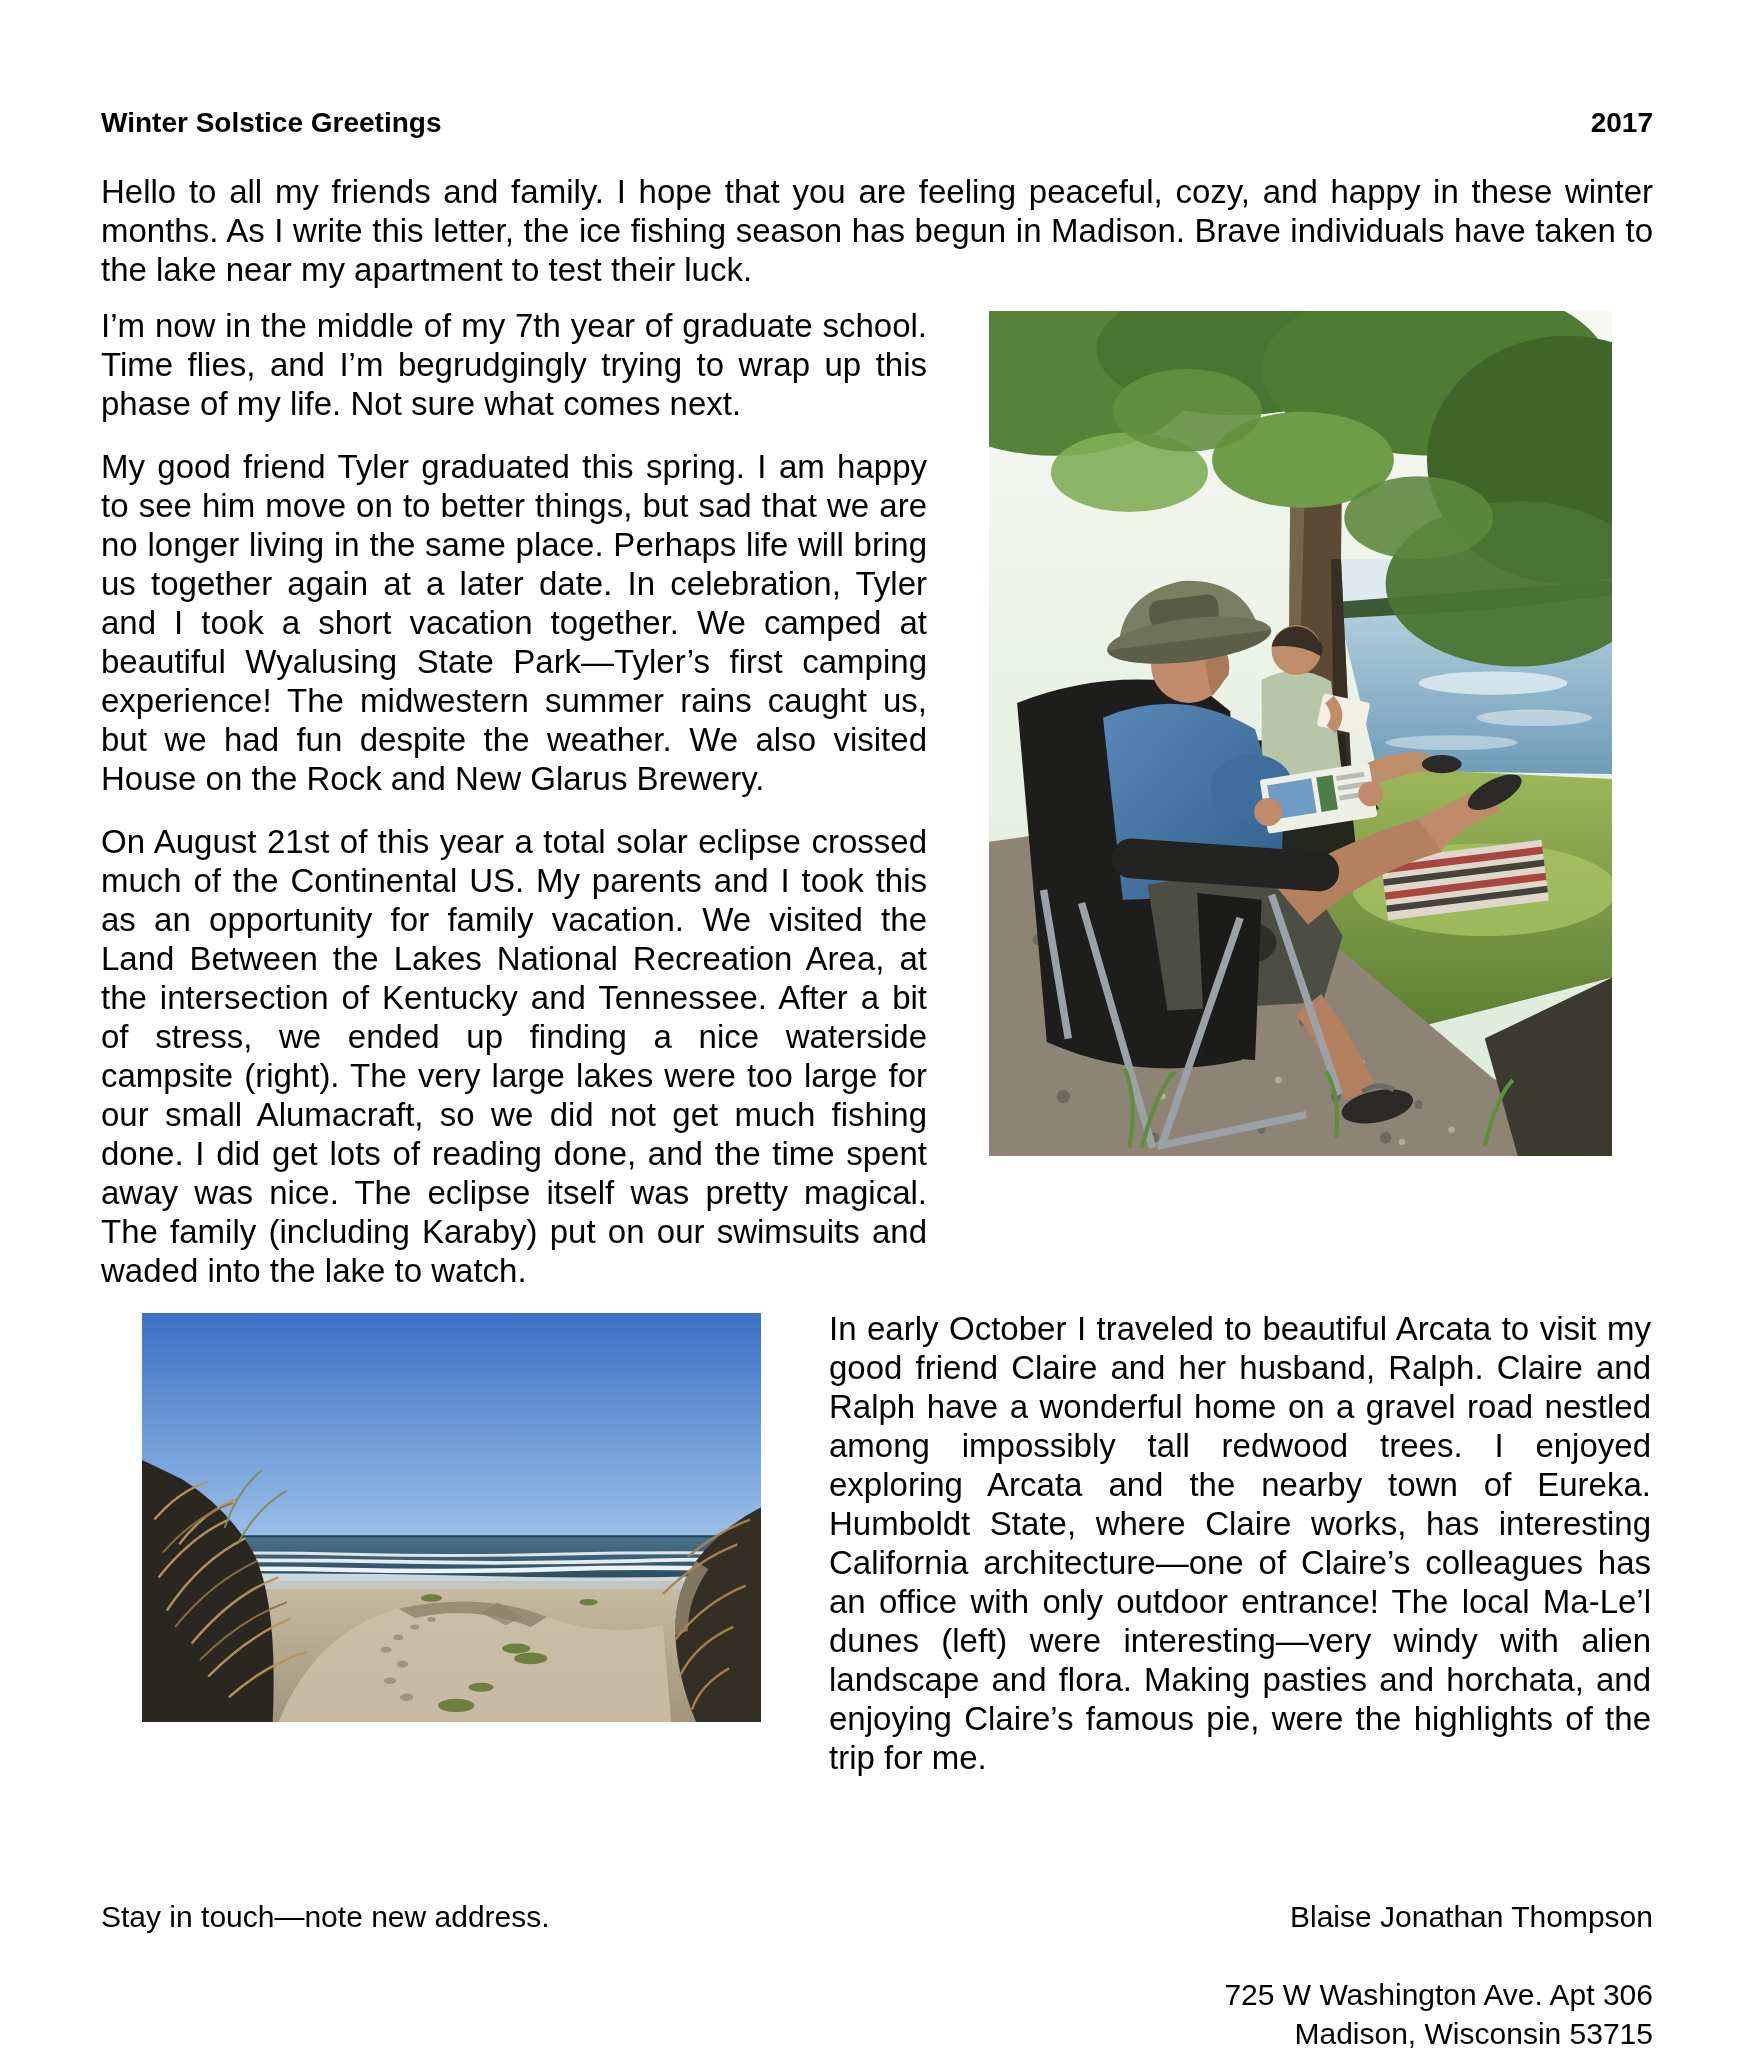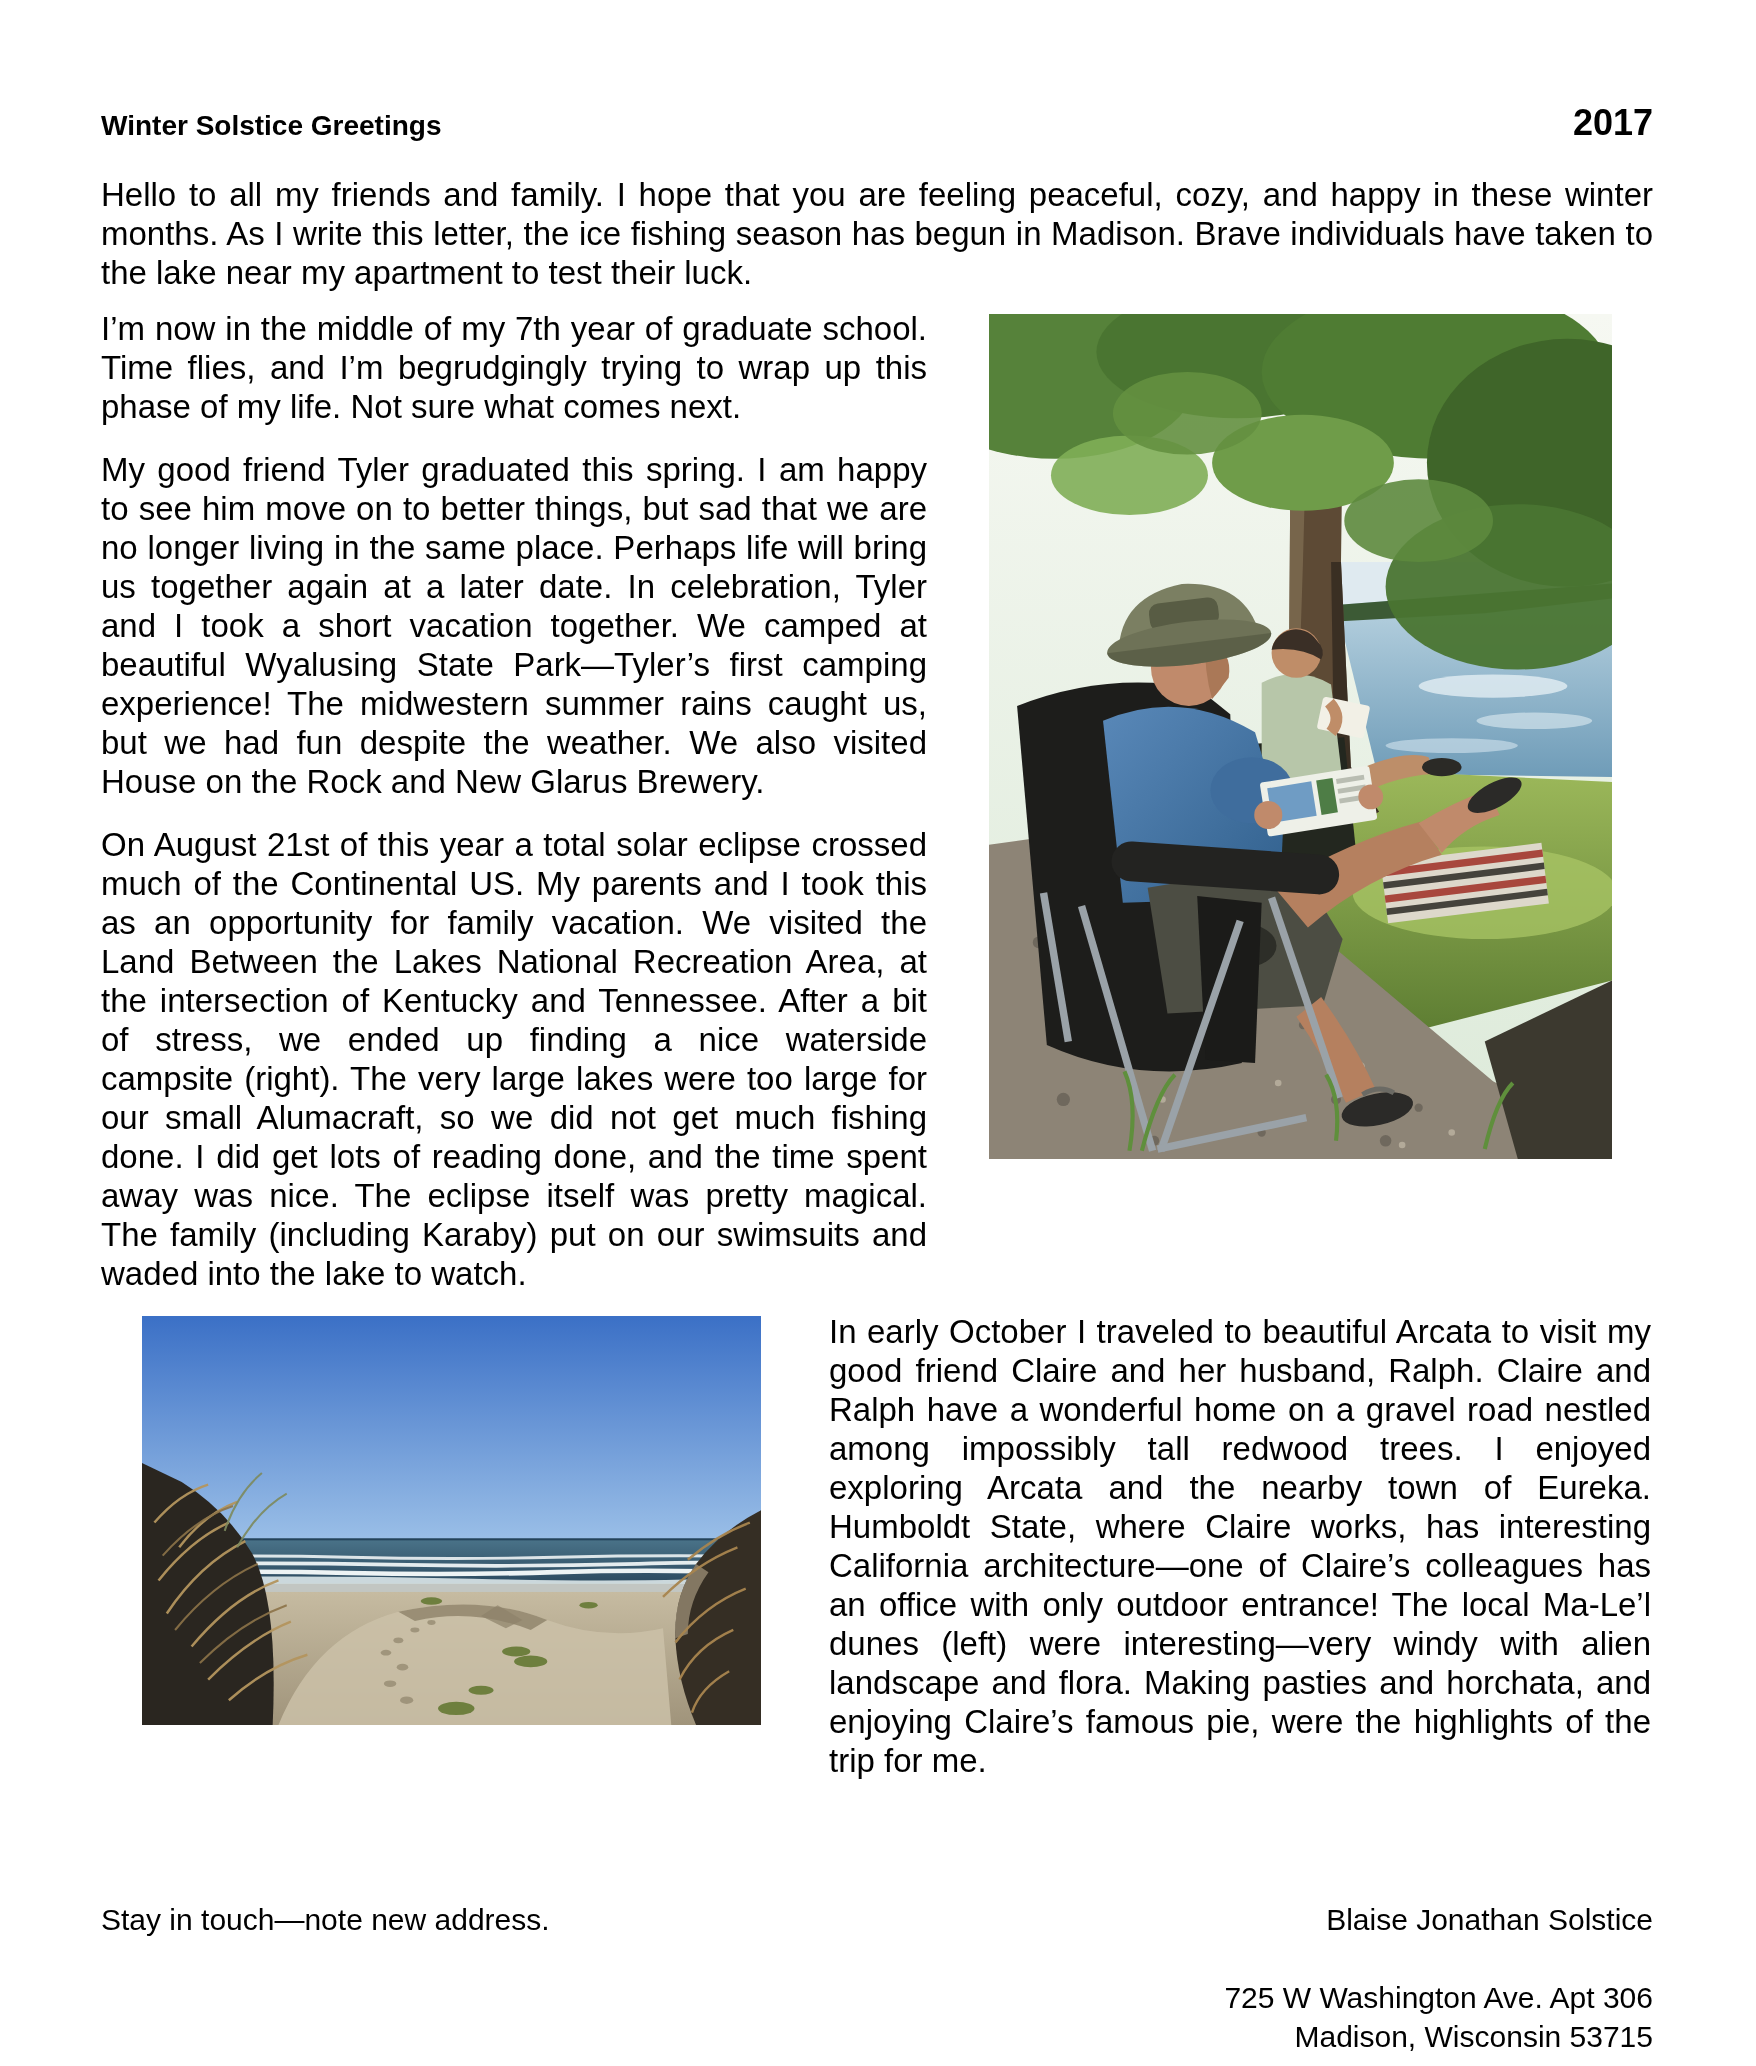--- a/index.html
+++ b/index.html
@@ -8,21 +8,21 @@
     width:1756px;height:2273px;
     background:#ffffff;
     box-sizing:border-box;
     padding:101px 103px 0 101px;
     font-family:"Liberation Sans","DejaVu Sans",sans-serif;
     color:#000;
     overflow:hidden;
   }
   .title-row{display:flex;justify-content:space-between;align-items:baseline;}
   .title-row h1{margin:0;font-size:28px;line-height:44px;font-weight:bold;}
-  .title-row .year{font-size:36px;line-height:44px;font-weight:bold;}
+  .title-row .year{font-size:28px;line-height:44px;font-weight:bold;}
   .para{
     font-size:33px;line-height:39px;
     text-align:justify;
     margin:0 0 24px 0;
   }
   .para:last-child{margin-bottom:0;}
   .intro{margin-top:27px;margin-bottom:16.5px;}
   .cols{display:flex;align-items:flex-start;}
   .camping{margin-top:15px;}
   .camping .col-text{width:826px;margin-right:62px;flex:none;}
@@ -302,21 +302,21 @@
     </figure>
 
     <div class="col-text">
       <p class="para">In early October I traveled to beautiful Arcata to visit my good friend Claire and her husband, Ralph. Claire and Ralph have a wonderful home on a gravel road nestled among impossibly tall redwood trees. I enjoyed exploring Arcata and the nearby town of Eureka. Humboldt State, where Claire works, has interesting California architecture—one of Claire’s colleagues has an office with only outdoor entrance! The local Ma-Le’l dunes (left) were interesting—very windy with alien landscape and flora. Making pasties and horchata, and enjoying Claire’s famous pie, were the highlights of the trip for me.</p>
     </div>
   </section>
 
   <footer>
     <div class="footer-row">
       <div>Stay in touch—note new address.</div>
-      <div>Blaise Jonathan Solstice</div>
+      <div>Blaise Jonathan Thompson</div>
     </div>
     <div class="address-block">
       <div>725 W Washington Ave. Apt 306</div>
       <div>Madison, Wisconsin 53715</div>
     </div>
     <div class="contact-block">
       <div>1-424-225-4096</div>
       <div>blaise@untzag.com</div>
       <div>http://blaise.social</div>
     </div>

